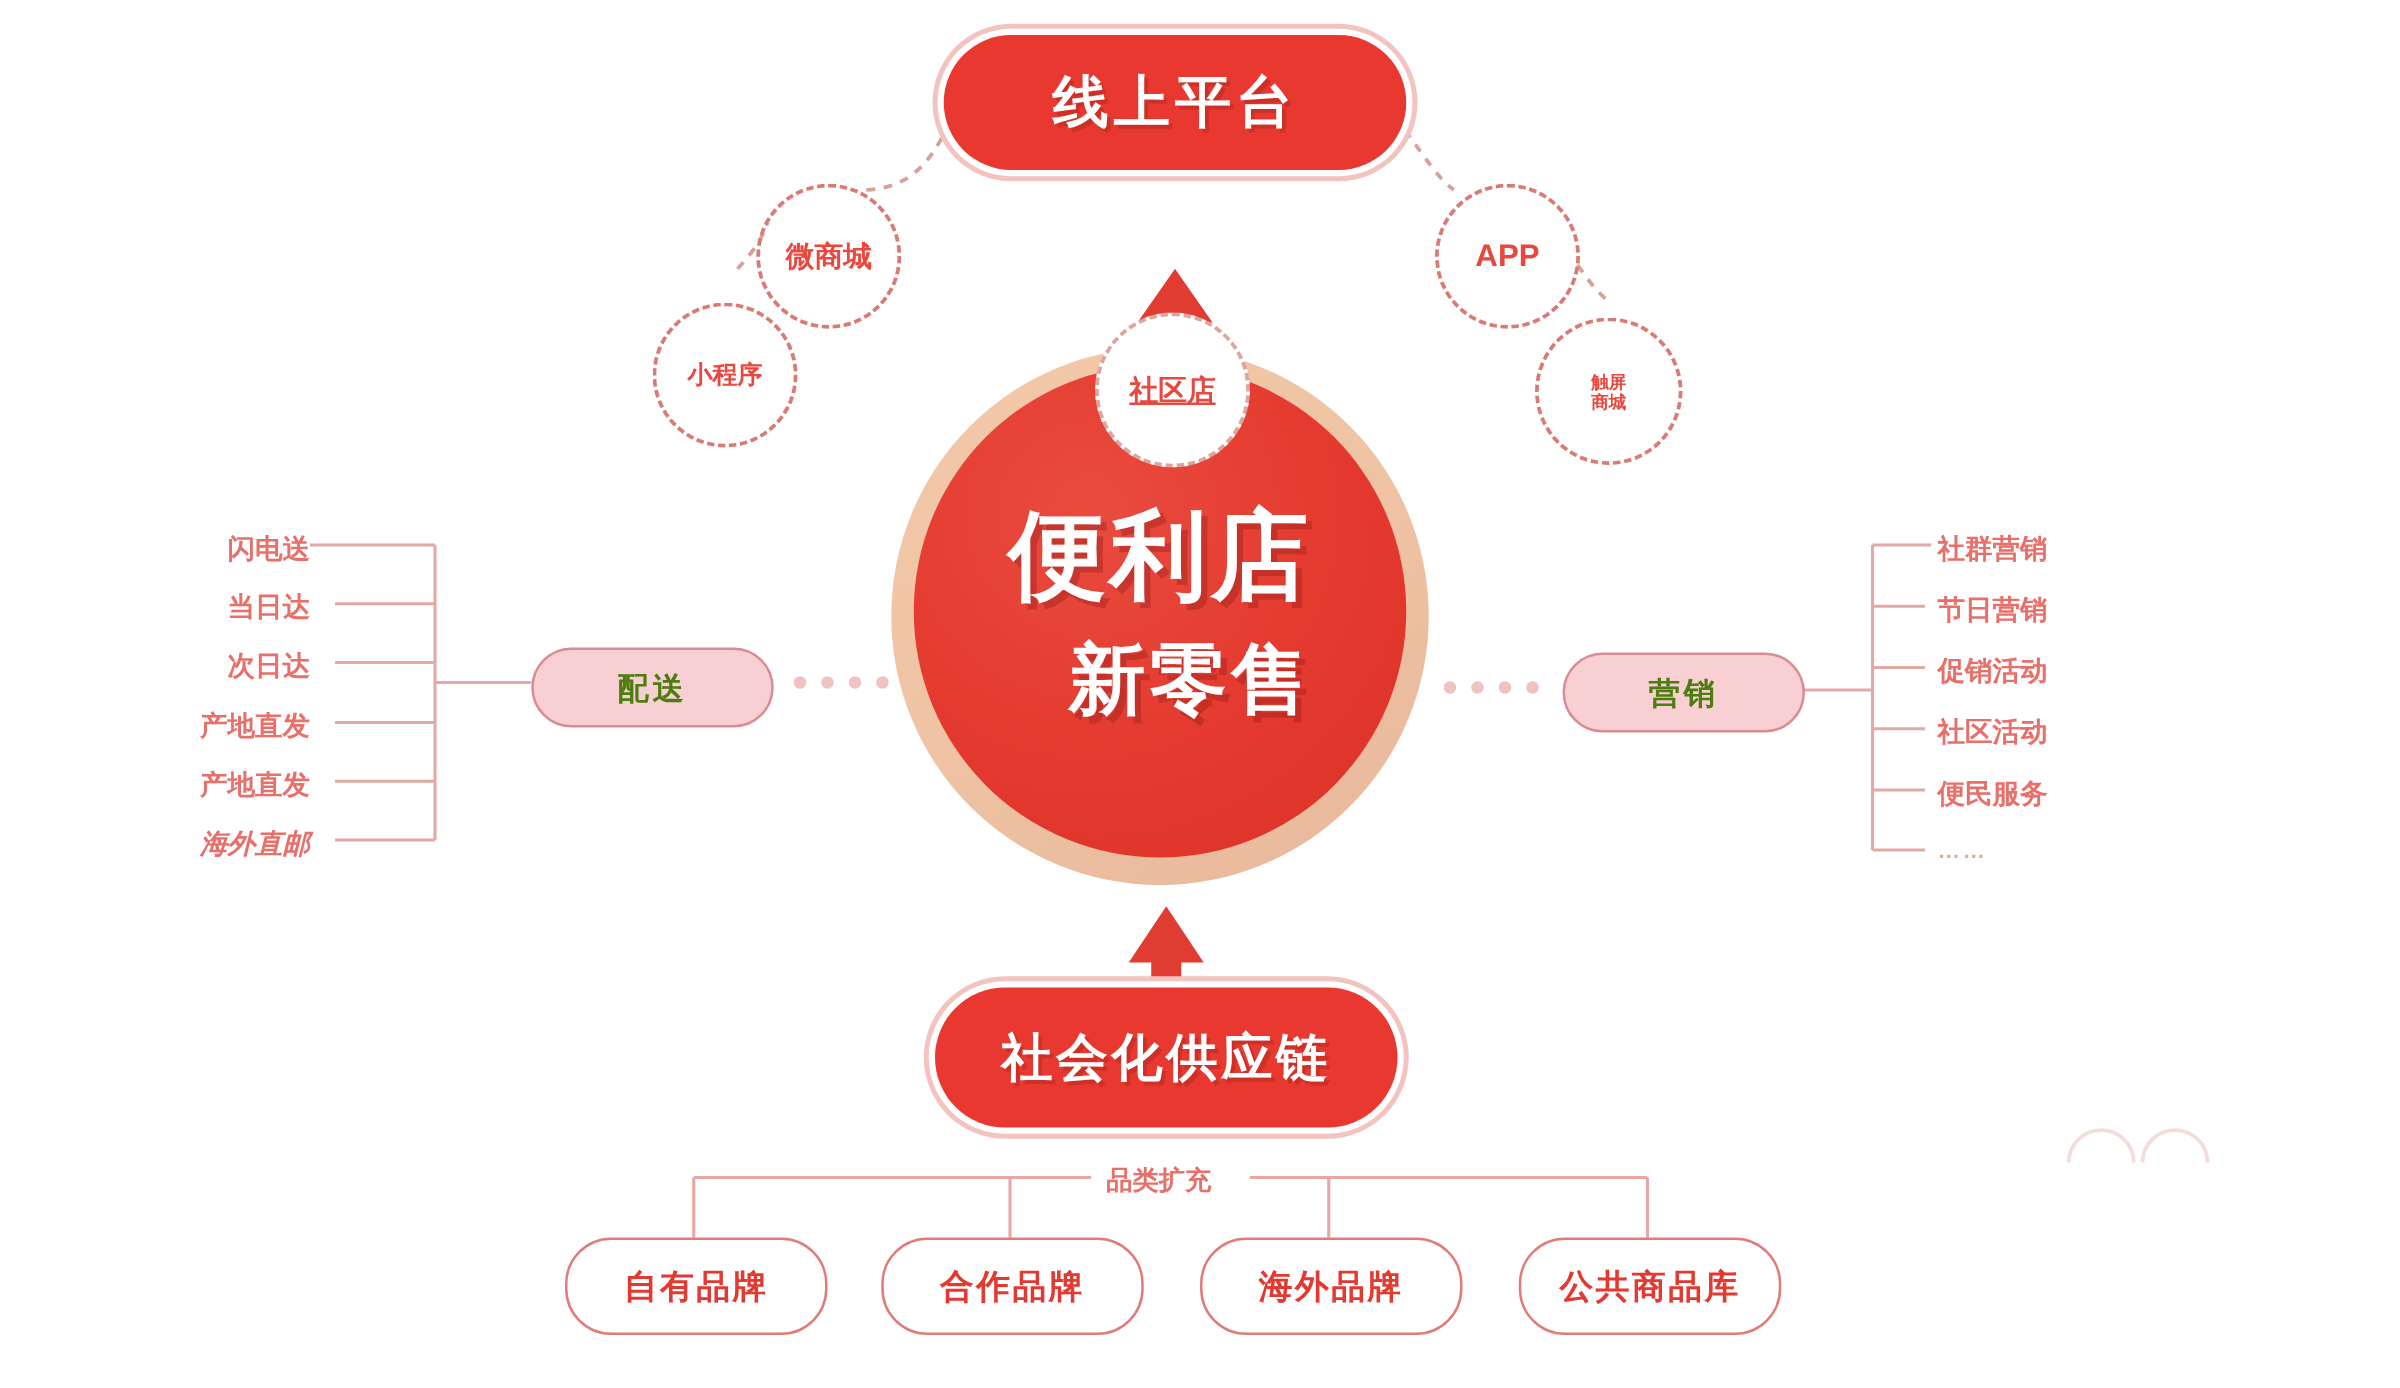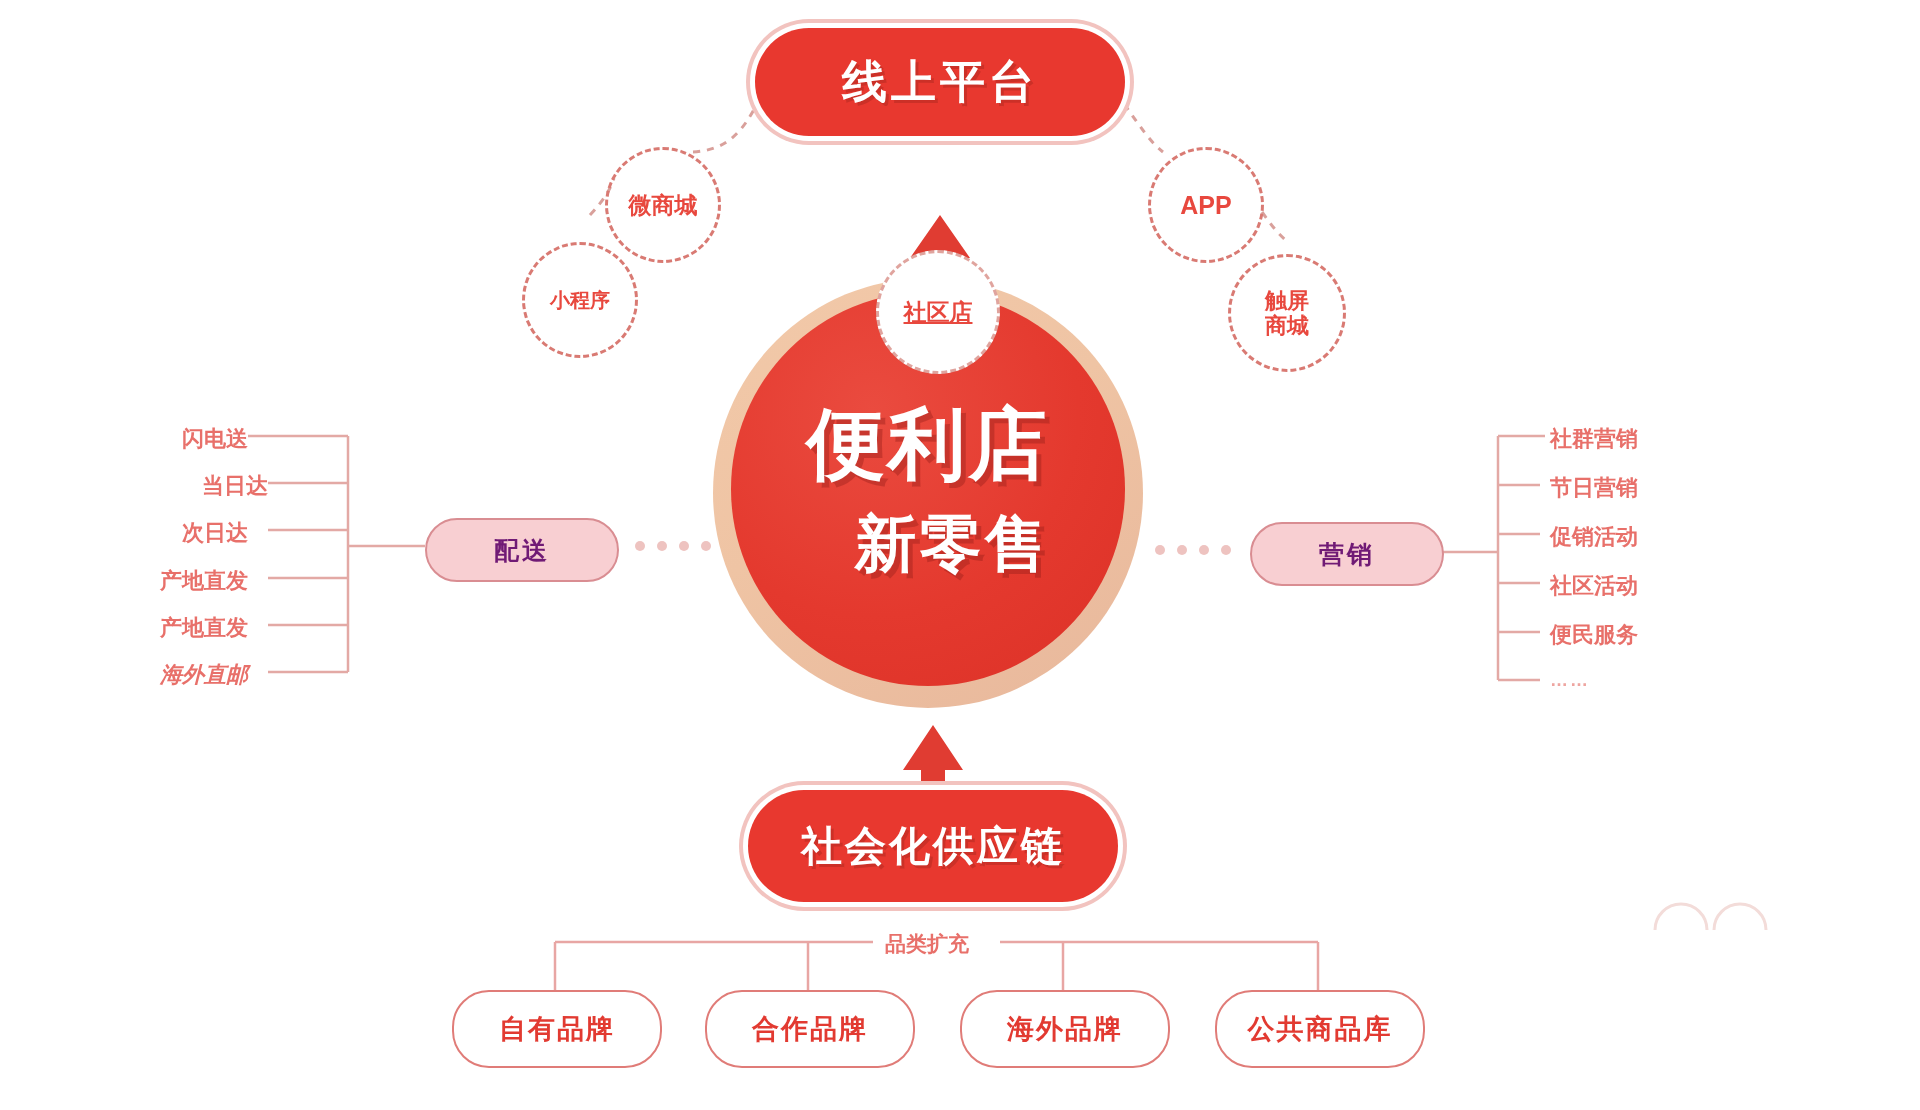--- a/index.html
+++ b/index.html
@@ -58,21 +58,21 @@
   .core-l2{
     color:#fff;font-size:62px;font-weight:bold;letter-spacing:3px;
     text-shadow:5px 5px 0 rgba(150,30,24,.40);
     margin-left:48px;
   }
 
   
   .pill{
     background:#F8CFD2; border:2px solid #D98D92; border-radius:34px;
     display:flex;align-items:center;justify-content:center;
-    color:#701a75;font-size:25px;font-weight:bold;letter-spacing:3px;
+    color:#4d7c0f;font-size:25px;font-weight:bold;letter-spacing:3px;
   }
 
   
   .leaf{
     color:#E8706A;font-size:22px;font-weight:bold;white-space:nowrap;
   }
   .leaf.dim{color:#EEA5A0;letter-spacing:2px;font-size:18px;}
 
   
   .hero-bottom{
@@ -165,41 +165,41 @@
   </div>
 
   <div class="abs dcircle" style="left:522px;top:242px;width:110px;height:110px;font-size:20px;align-items:center;">
     <span>小程序</span>
   </div>
 
   <div class="abs dcircle" style="left:1148px;top:147px;width:110px;height:110px;font-size:25px;">
     <span>APP</span>
   </div>
 
-  <div class="abs dcircle" style="left:1228px;top:254px;width:112px;height:112px;font-size:22px;flex-direction:column;">
+  <div class="abs dcircle" style="left:1228px;top:254px;width:112px;height:112px;font-size:14px;flex-direction:column;">
     <span>触屏</span>
     <span>商城</span>
   </div>
 
   <div class="abs wcircle" style="left:876px;top:250px;width:118px;height:118px;font-size:23px;z-index:5;text-decoration:underline;">
     <span>社区店</span>
   </div>
 
   <div class="abs core-ring"></div>
   <div class="abs core-disc">
     <div class="core-l1">便利店</div>
     <div class="core-l2">新零售</div>
   </div>
 
   <div class="abs pill" style="left:425px;top:518px;width:190px;height:60px;">
     <span>配送</span>
   </div>
 
   <div class="abs leaf" style="left:0;top:424px;width:248px;text-align:right;"><span>闪电送</span></div>
-  <div class="abs leaf" style="left:0;top:471px;width:248px;text-align:right;margin-left:20px;"><span>当日达</span></div>
+  <div class="abs leaf" style="left:0;top:471px;width:248px;text-align:right;"><span>当日达</span></div>
   <div class="abs leaf" style="left:0;top:518px;width:248px;text-align:right;"><span>次日达</span></div>
   <div class="abs leaf" style="left:0;top:566px;width:248px;text-align:right;"><span>产地直发</span></div>
   <div class="abs leaf" style="left:0;top:613px;width:248px;text-align:right;"><span>产地直发</span></div>
   <div class="abs leaf" style="left:0;top:660px;width:248px;text-align:right;font-style:italic;"><span>海外直邮</span></div>
 
   <div class="abs pill" style="left:1250px;top:522px;width:190px;height:60px;">
     <span>营销</span>
   </div>
 
   <div class="abs leaf" style="left:1550px;top:424px;"><span>社群营销</span></div>

